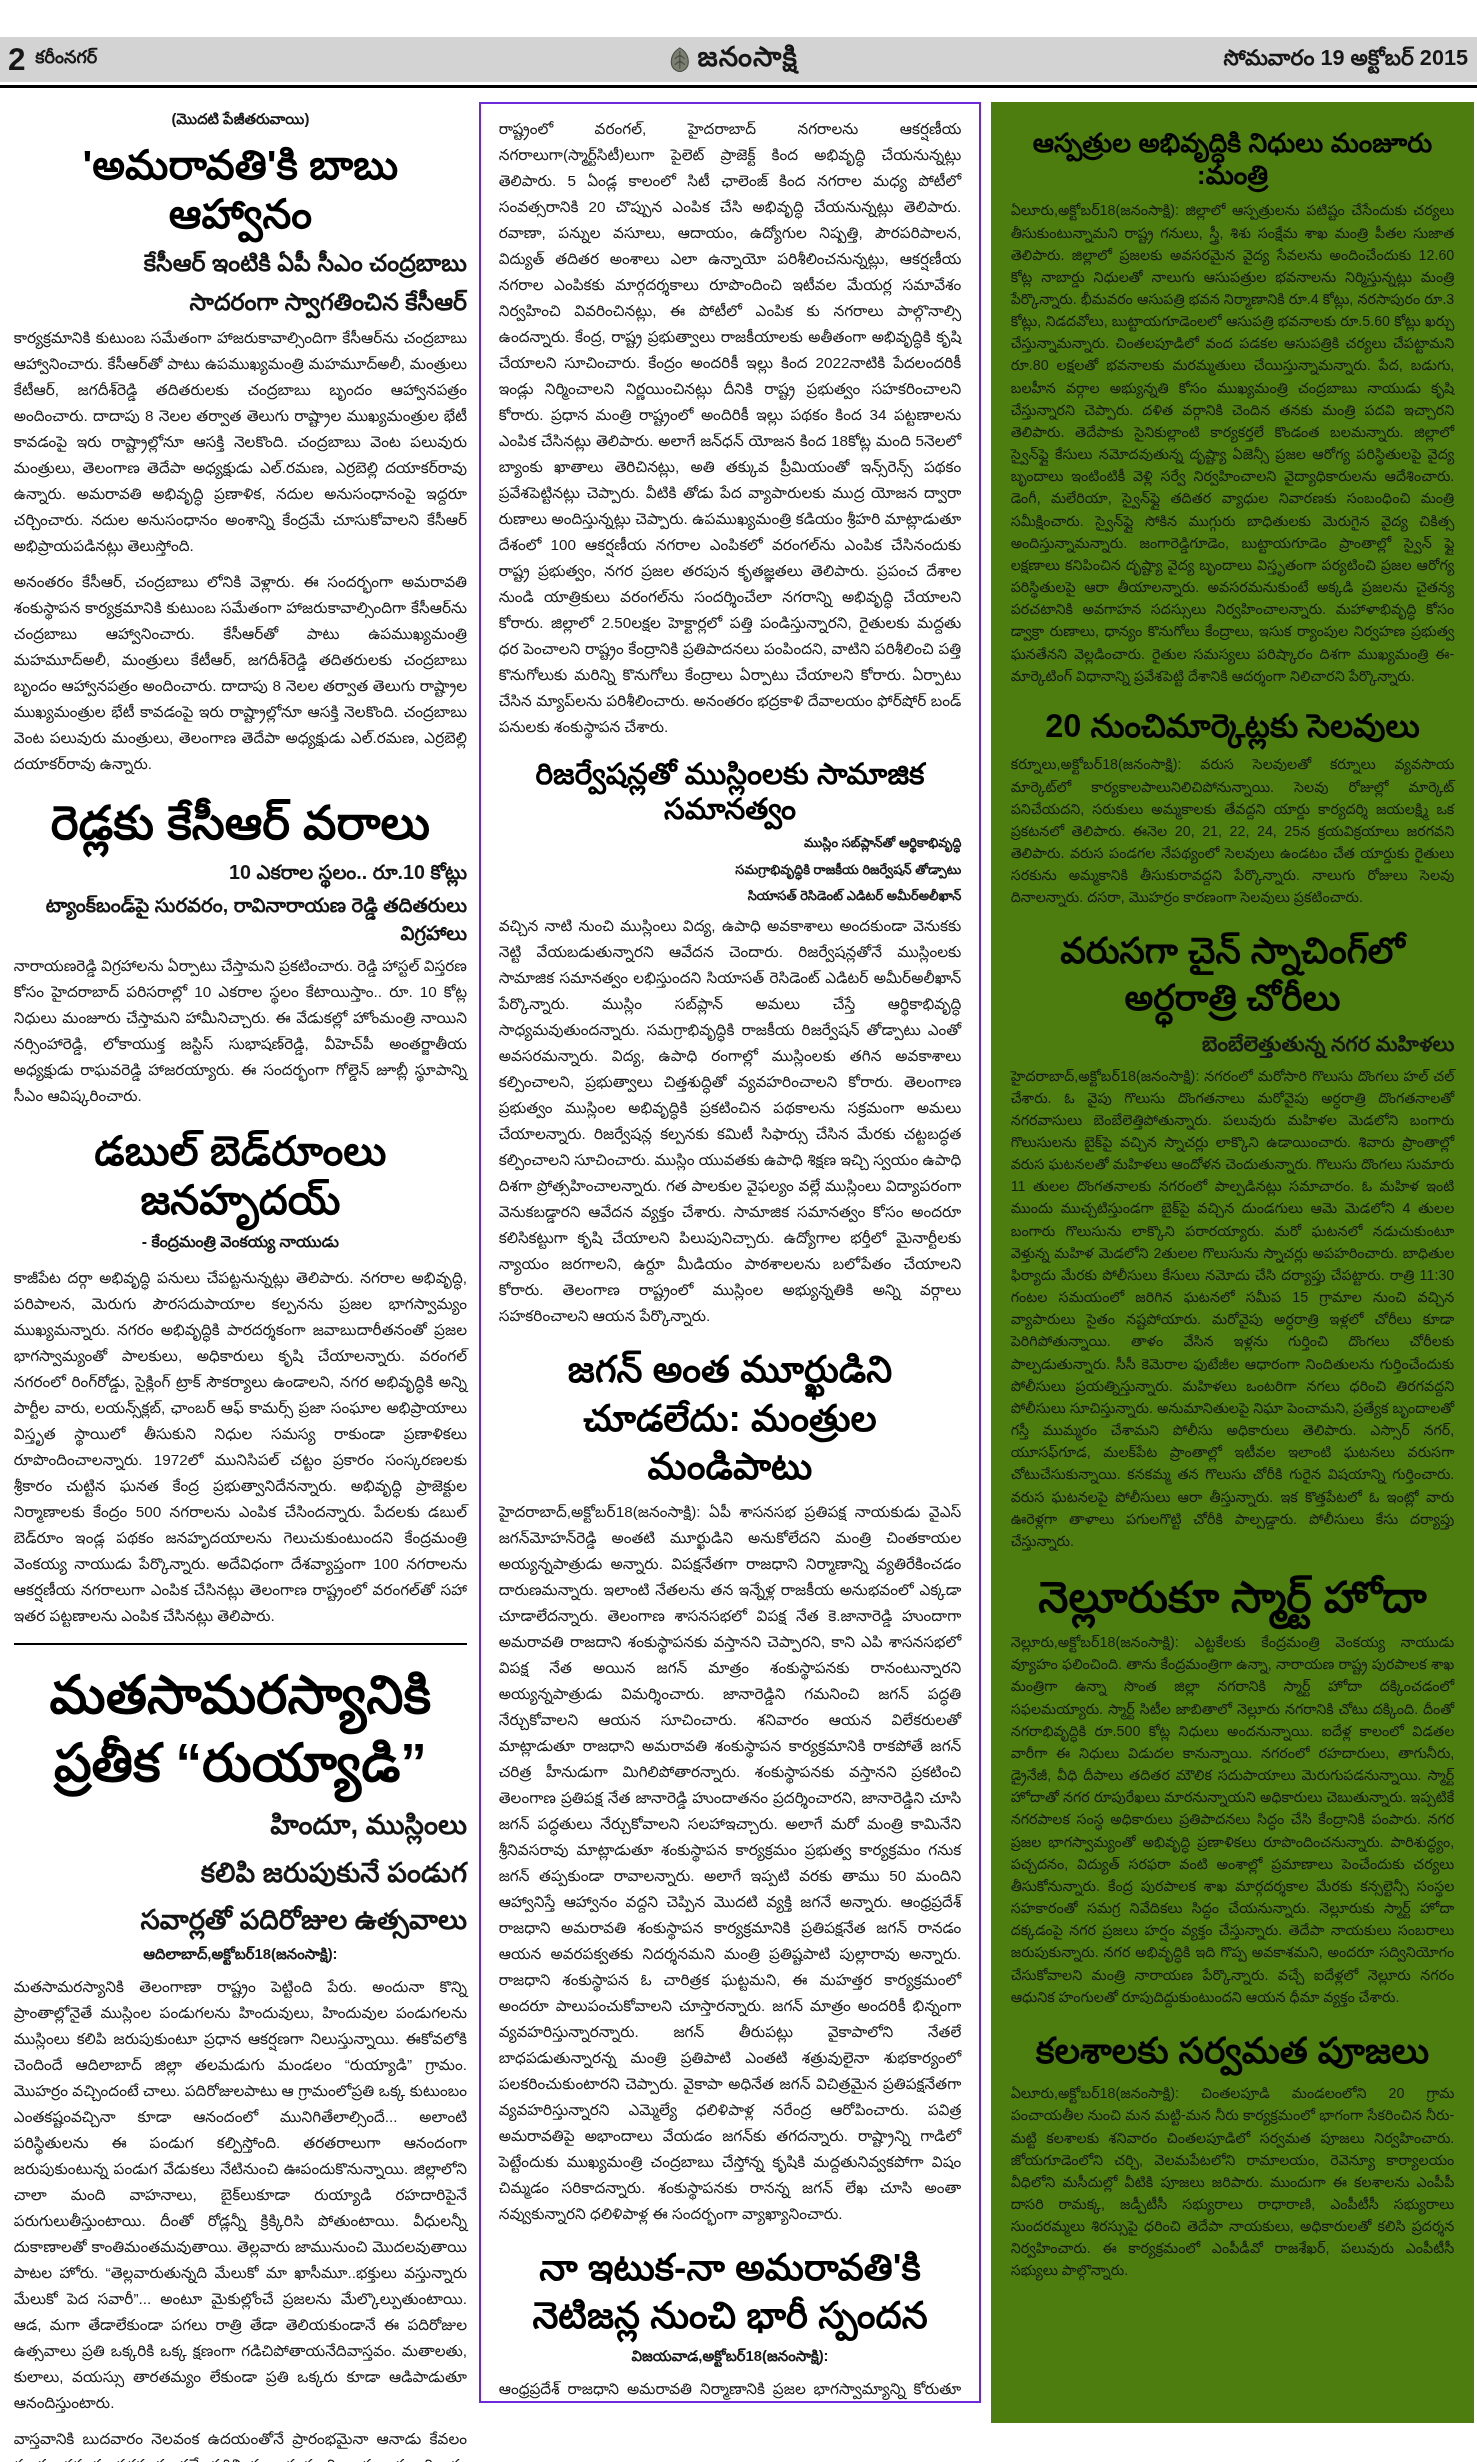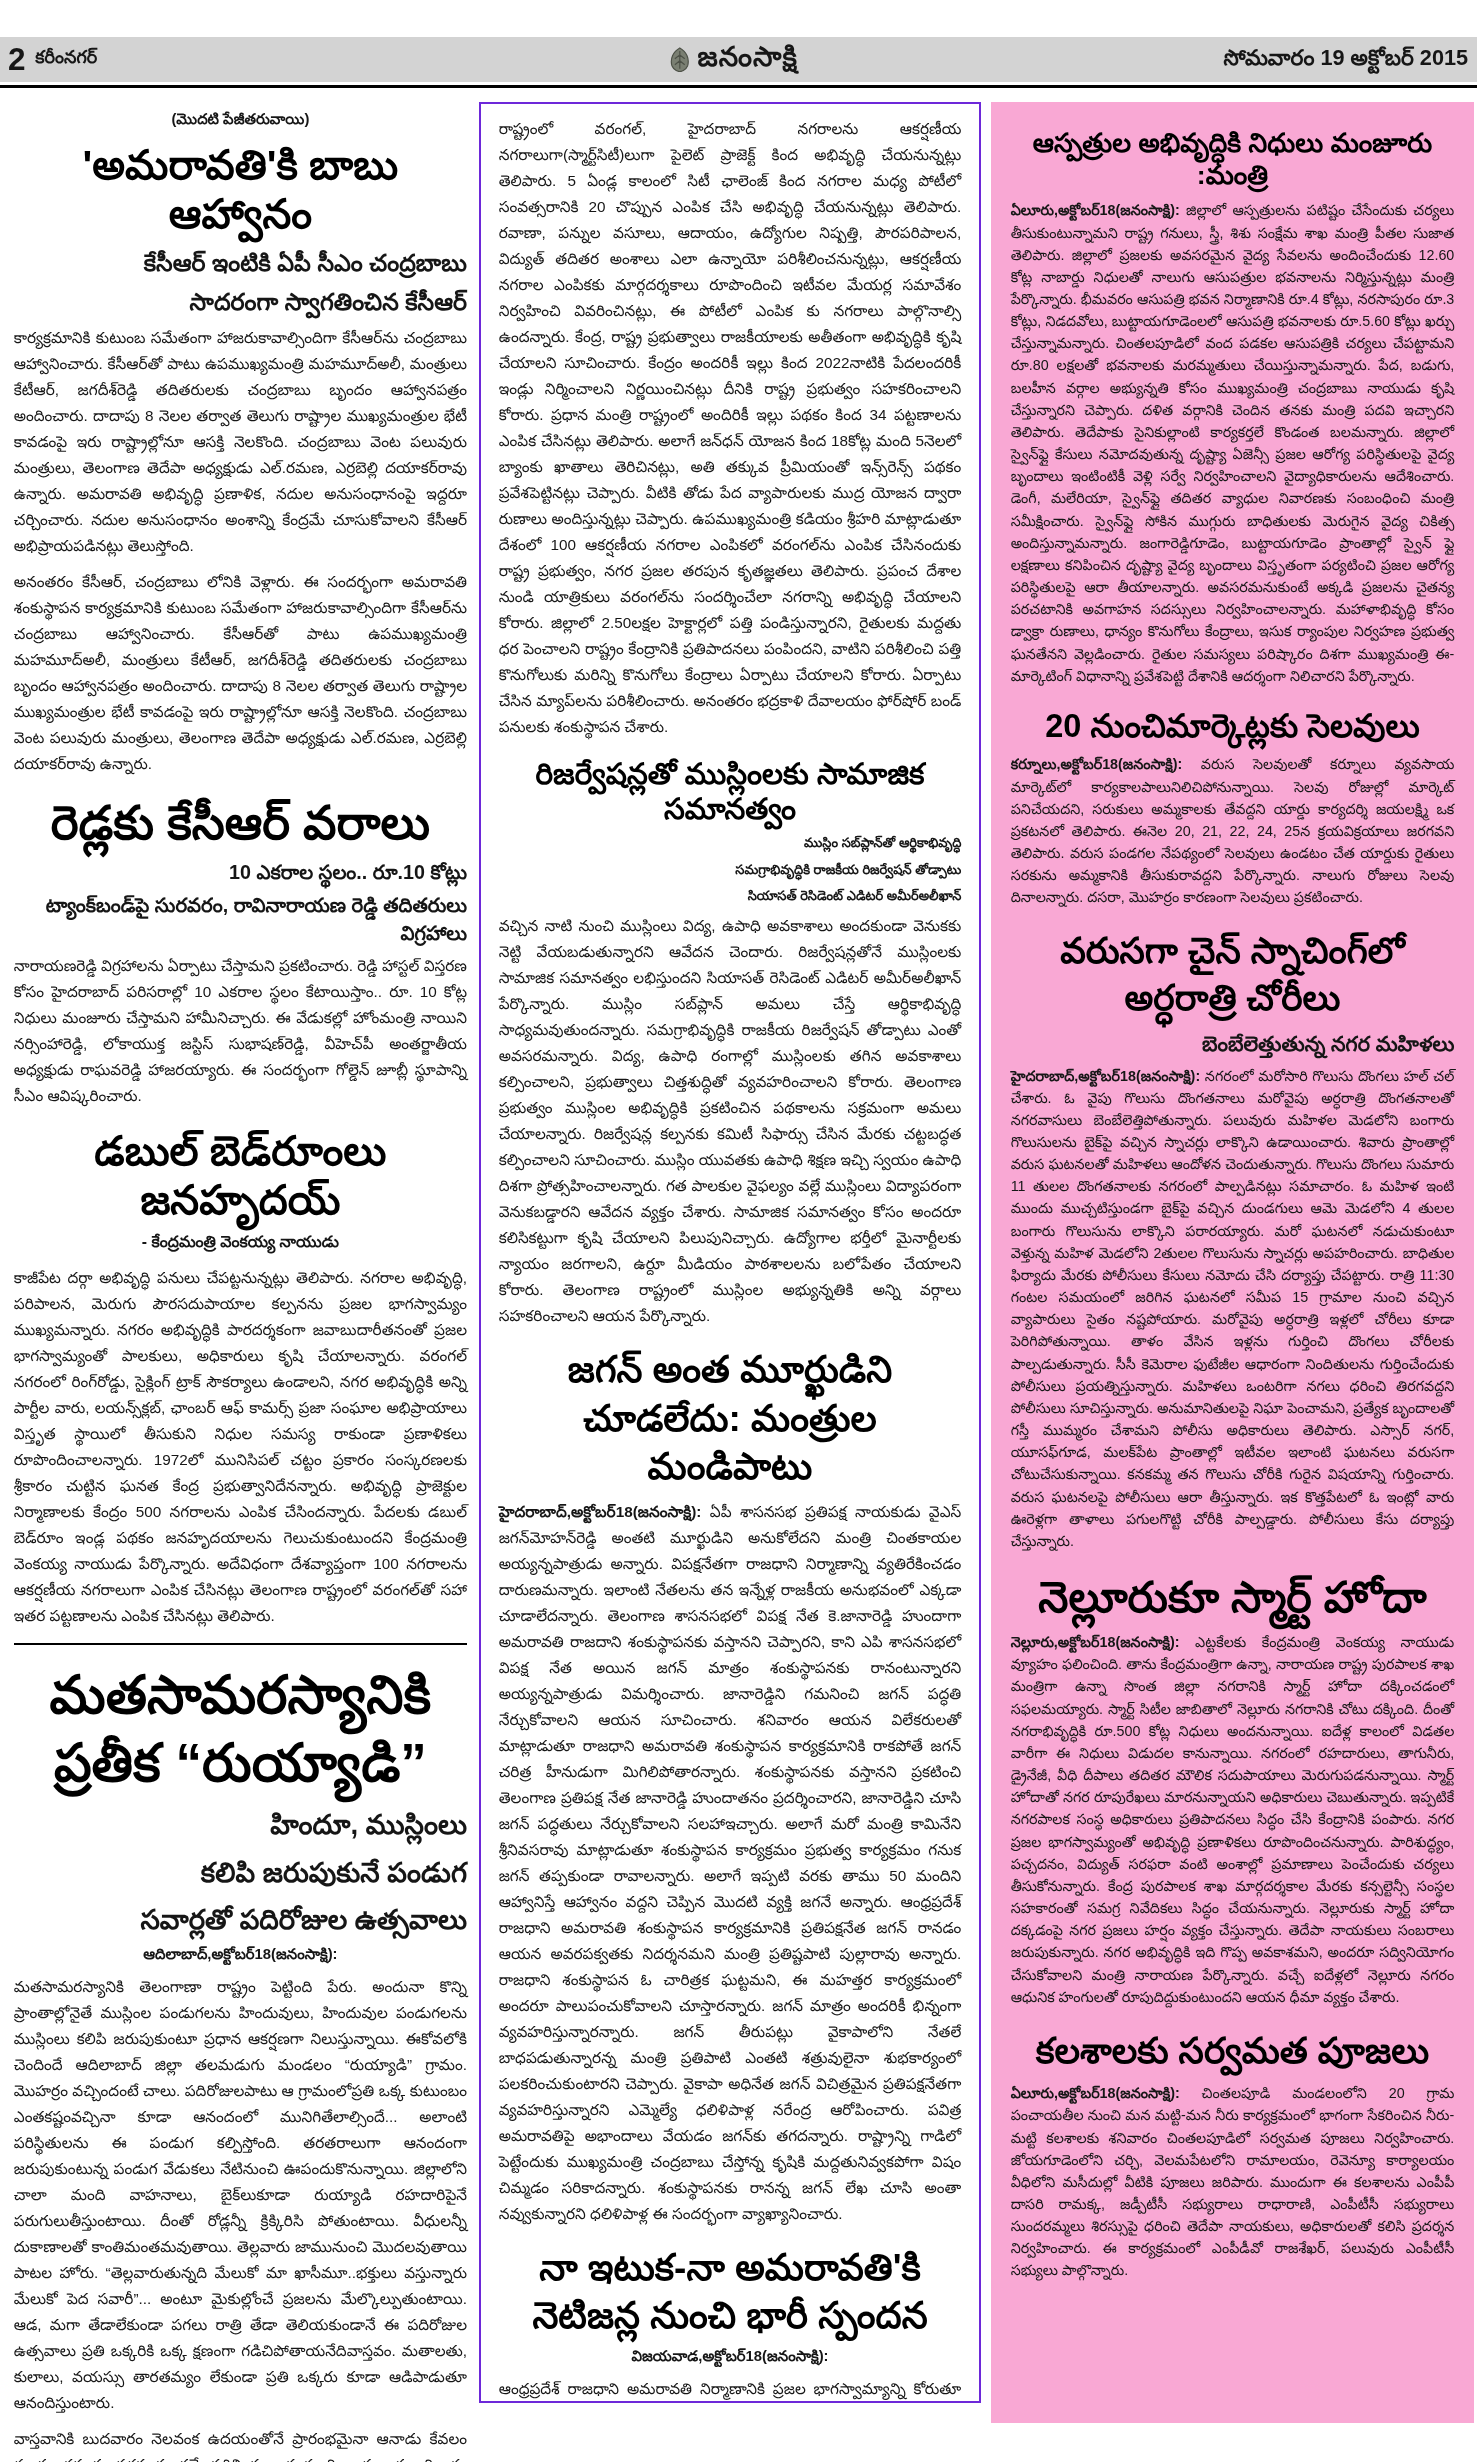--- a/index.html
+++ b/index.html
@@ -44,21 +44,21 @@
   .subhead{text-align:right;font-weight:bold;margin:2px 0 5.9px;line-height:1.4;}
   .sub-1{font-size:23.6px;}
   .sub-2{font-size:19.7px;}
   .sub-4{font-size:27.6px;line-height:1.5;}
   .sub-m1{font-size:13px;margin:7.9px 0;}
   .sub-r{font-size:20.7px;}
   .byline{text-align:center;font-weight:bold;font-size:15.8px;margin:2px 0 9.9px;}
   .dateline-c{text-align:center;font-weight:bold;font-size:14.8px;margin:3.9px 0 7.9px;}
   p.body{font-size:15.3px;line-height:1.7;text-align:justify;margin:0 0 9.9px;}
   #col-right p.body{font-size:14.3px;line-height:1.55;}
-  .dl-inline{font-weight:bold;margin-top:23px;}
+  .dl-inline{font-weight:normal;margin-top:23px;}
   .divider{border:0;border-top:2px solid #000;margin:13.8px 0 5.9px;}
 </style>
 </head>
 <body>
 
 <header class="masthead-bar" style="background: rgb(211, 211, 211);">
   <span class="page-num">2</span>
   <span class="edition">కరీంనగర్</span>
   <span class="masthead-center">
     <svg width="23.6" height="25.6" viewBox="0 0 24 26" aria-hidden="true">
@@ -115,21 +115,21 @@
     <article class="article">
       <h2 class="headline hm-2">జగన్ అంత మూర్ఖుడిని చూడలేదు: మంత్రుల మండిపాటు</h2>
       <p class="body"><b class="dl-inline">హైదరాబాద్,అక్టోబర్18(జనంసాక్షి):</b> <span>ఏపీ శాసనసభ ప్రతిపక్ష నాయకుడు వైఎస్ జగన్‌మోహన్‌రెడ్డి అంతటి మూర్ఖుడిని అనుకోలేదని మంత్రి చింతకాయల అయ్యన్నపాత్రుడు అన్నారు. విపక్షనేతగా రాజధాని నిర్మాణాన్ని వ్యతిరేకించడం దారుణమన్నారు. ఇలాంటి నేతలను తన ఇన్నేళ్ల రాజకీయ అనుభవంలో ఎక్కడా చూడాలేదన్నారు. తెలంగాణ శాసనసభలో విపక్ష నేత కె.జానారెడ్డి హుందాగా అమరావతి రాజదాని శంకుస్థాపనకు వస్తానని చెప్పారని, కాని ఎపి శాసనసభలో విపక్ష నేత అయిన జగన్ మాత్రం శంకుస్థాపనకు రానంటున్నారని అయ్యన్నపాత్రుడు విమర్శించారు. జానారెడ్డిని గమనించి జగన్ పద్ధతి నేర్చుకోవాలని ఆయన సూచించారు. శనివారం ఆయన విలేకరులతో మాట్లాడుతూ రాజధాని అమరావతి శంకుస్థాపన కార్యక్రమానికి రాకపోతే జగన్ చరిత్ర హీనుడుగా మిగిలిపోతారన్నారు. శంకుస్థాపనకు వస్తానని ప్రకటించి తెలంగాణ ప్రతిపక్ష నేత జానారెడ్డి హుందాతనం ప్రదర్శించారని, జానారెడ్డిని చూసి జగన్ పద్ధతులు నేర్చుకోవాలని సలహాఇచ్చారు. అలాగే మరో మంత్రి కామినేని శ్రీనివసరావు మాట్లాడుతూ శంకుస్థాపన కార్యక్రమం ప్రభుత్వ కార్యక్రమం గనుక జగన్ తప్పకుండా రావాలన్నారు. అలాగే ఇప్పటి వరకు తాము 50 మందిని ఆహ్వానిస్తే ఆహ్వానం వద్దని చెప్పిన మొదటి వ్యక్తి జగనే అన్నారు. ఆంధ్రప్రదేశ్ రాజధాని అమరావతి శంకుస్థాపన కార్యక్రమానికి ప్రతిపక్షనేత జగన్ రానడం ఆయన అవరపక్వతకు నిదర్శనమని మంత్రి ప్రతిష్టపాటి పుల్లారావు అన్నారు. రాజధాని శంకుస్థాపన ఓ చారిత్రక ఘట్టమని, ఈ మహత్తర కార్యక్రమంలో అందరూ పాలుపంచుకోవాలని చూస్తారన్నారు. జగన్ మాత్రం అందరికీ భిన్నంగా వ్యవహరిస్తున్నారన్నారు. జగన్ తీరుపట్లు వైకాపాలోని నేతలే బాధపడుతున్నారన్న మంత్రి ప్రతిపాటి ఎంతటి శత్రువులైనా శుభకార్యంలో పలకరించుకుంటారని చెప్పారు. వైకాపా అధినేత జగన్ విచిత్రమైన ప్రతిపక్షనేతగా వ్యవహరిస్తున్నారని ఎమ్మెల్యే ధలిళిపాళ్ల నరేంద్ర ఆరోపించారు. పవిత్ర అమరావతిపై అభాందాలు వేయడం జగన్‌కు తగదన్నారు. రాష్ట్రాన్ని గాడిలో పెట్టేందుకు ముఖ్యమంత్రి చంద్రబాబు చేస్తోన్న కృషికి మద్దతునివ్వకపోగా విషం చిమ్మడం సరికాదన్నారు. శంకుస్థాపనకు రానన్న జగన్ లేఖ చూసి అంతా నవ్వుకున్నారని ధలిళిపాళ్ల ఈ సందర్భంగా వ్యాఖ్యానించారు.</span></p>
     </article>
     <article class="article">
       <h2 class="headline hm-2">నా ఇటుక-నా అమరావతి'కి నెటిజన్ల నుంచి భారీ స్పందన</h2>
       <div class="dateline-c">విజయవాడ,అక్టోబర్18(జనంసాక్షి):</div>
       <p class="body"><span>ఆంధ్రప్రదేశ్ రాజధాని అమరావతి నిర్మాణానికి ప్రజల భాగస్వామ్యాన్ని కోరుతూ ఏర్పాటుచేసిన 'నా ఇటుక- నా అమరావతి' వెబ్‌సైట్‌కు నెటిజన్ల నుంచి భారీ స్పందన లభిస్తోంది. నెటిజన్లు శనివారం నాటికి 11.65లక్షల ఈ-బ్రిక్స్ కొనుగోలు చేశారు. ఈ వెబ్‌సైట్‌ను ఆంధ్రప్రదేశ్ ప్రభుత్వం గురువారంప్రారంభించిన సంగతి తెలిసిందే. ఒక్కో బ్రిక్ ధరను పదిరూపాయలుగా నిర్ణయించారు. ప్రజలను భాగస్వామ్యం చేయాలన్న ఉద్దేశ్యంతో ఈ కార్యక్రమాన్ని ప్రారంభించారు. దీంతో ప్రతి ఒక్కరూ దీనికి పాజిటివ్‌గా స్పందిస్తున్నారు.</span></p>
     </article>
   </section>
-<section class="col" id="col-right" style="background: #f9a8d4;">
+<section class="col" id="col-right" style="background: #4d7c0f;">
     <article class="article">
       <h2 class="headline hr-1">ఆస్పత్రుల అభివృద్ధికి  నిధులు మంజూరు :మంత్రి</h2>
       <p class="body"><b class="dl-inline">ఏలూరు,అక్టోబర్18(జనంసాక్షి):</b> <span>జిల్లాలో ఆస్పత్రులను పటిష్టం చేసేందుకు చర్యలు తీసుకుంటున్నామని రాష్ట్ర గనులు, స్త్రీ, శిశు సంక్షేమ శాఖ మంత్రి పీతల సుజాత తెలిపారు. జిల్లాలో ప్రజలకు అవసరమైన వైద్య సేవలను అందించేందుకు 12.60 కోట్ల నాబార్డు నిధులతో నాలుగు ఆసుపత్రుల భవనాలను నిర్మిస్తున్నట్లు మంత్రి పేర్కొన్నారు. భీమవరం ఆసుపత్రి భవన నిర్మాణానికి రూ.4 కోట్లు, నరసాపురం రూ.3 కోట్లు, నిడదవోలు, బుట్టాయగూడెంలలో ఆసుపత్రి భవనాలకు రూ.5.60 కోట్లు ఖర్చు చేస్తున్నామన్నారు. చింతలపూడిలో వంద పడకల ఆసుపత్రికి చర్యలు చేపట్టామని రూ.80 లక్షలతో భవనాలకు మరమ్మతులు చేయిస్తున్నామన్నారు. పేద, బడుగు, బలహీన వర్గాల అభ్యున్నతి కోసం ముఖ్యమంత్రి చంద్రబాబు నాయుడు కృషి చేస్తున్నారని చెప్పారు. దళిత వర్గానికి చెందిన తనకు మంత్రి పదవి ఇచ్చారని తెలిపారు. తెదేపాకు సైనికుల్లాంటి కార్యకర్తలే కొండంత బలమన్నారు. జిల్లాలో స్వైన్‌ఫ్లై కేసులు నమోదవుతున్న దృష్ట్యా ఏజెన్సీ ప్రజల ఆరోగ్య పరిస్థితులపై వైద్య బృందాలు ఇంటింటికీ వెళ్లి సర్వే నిర్వహించాలని వైద్యాధికారులను ఆదేశించారు. డెంగీ, మలేరియా, స్వైన్‌ఫ్లై తదితర వ్యాధుల నివారణకు సంబంధించి మంత్రి సమీక్షించారు. స్వైన్‌ఫ్లై సోకిన ముగ్గురు బాధితులకు మెరుగైన వైద్య చికిత్స అందిస్తున్నామన్నారు. జంగారెడ్డిగూడెం, బుట్టాయగూడెం ప్రాంతాల్లో స్వైన్ ఫ్లై లక్షణాలు కనిపించిన దృష్ట్యా వైద్య బృందాలు విస్తృతంగా పర్యటించి ప్రజల ఆరోగ్య పరిస్థితులపై ఆరా తీయాలన్నారు. అవసరమనుకుంటే అక్కడి ప్రజలను చైతన్య పరచటానికి అవగాహన సదస్సులు నిర్వహించాలన్నారు. మహాళాభివృద్ధి కోసం డ్వాక్రా రుణాలు, ధాన్యం కొనుగోలు కేంద్రాలు, ఇసుక ర్యాంపుల నిర్వహణ ప్రభుత్వ ఘనతేనని వెల్లడించారు. రైతుల సమస్యలు పరిష్కారం దిశగా ముఖ్యమంత్రి ఈ-మార్కెటింగ్ విధానాన్ని ప్రవేశపెట్టి దేశానికి ఆదర్శంగా నిలిచారని పేర్కొన్నారు.</span></p>
     </article>
     <article class="article">
       <h2 class="headline hr-2">20 నుంచిమార్కెట్లకు సెలవులు</h2>
       <p class="body"><b class="dl-inline">కర్నూలు,అక్టోబర్18(జనంసాక్షి):</b> <span>వరుస సెలవులతో కర్నూలు వ్యవసాయ మార్కెట్‌లో కార్యకాలపాలునిలిచిపోనున్నాయి. సెలవు రోజుల్లో మార్కెట్ పనిచేయదని, సరుకులు అమ్మకాలకు తేవద్దని యార్డు కార్యదర్శి జయలక్ష్మి ఒక ప్రకటనలో తెలిపారు. ఈనెల 20, 21, 22, 24, 25న క్రయవిక్రయాలు జరగవని తెలిపారు. వరుస పండగల నేపథ్యంలో సెలవులు ఉండటం చేత యార్డుకు రైతులు సరకును అమ్మకానికి తీసుకురావద్దని పేర్కొన్నారు. నాలుగు రోజులు సెలవు దినాలన్నారు. దసరా, మొహర్రం కారణంగా సెలవులు ప్రకటించారు.</span></p>
     </article>
     <article class="article">
       <h2 class="headline hr-3">వరుసగా చైన్ స్నాచింగ్‌లో అర్ధరాత్రి చోరీలు</h2>

